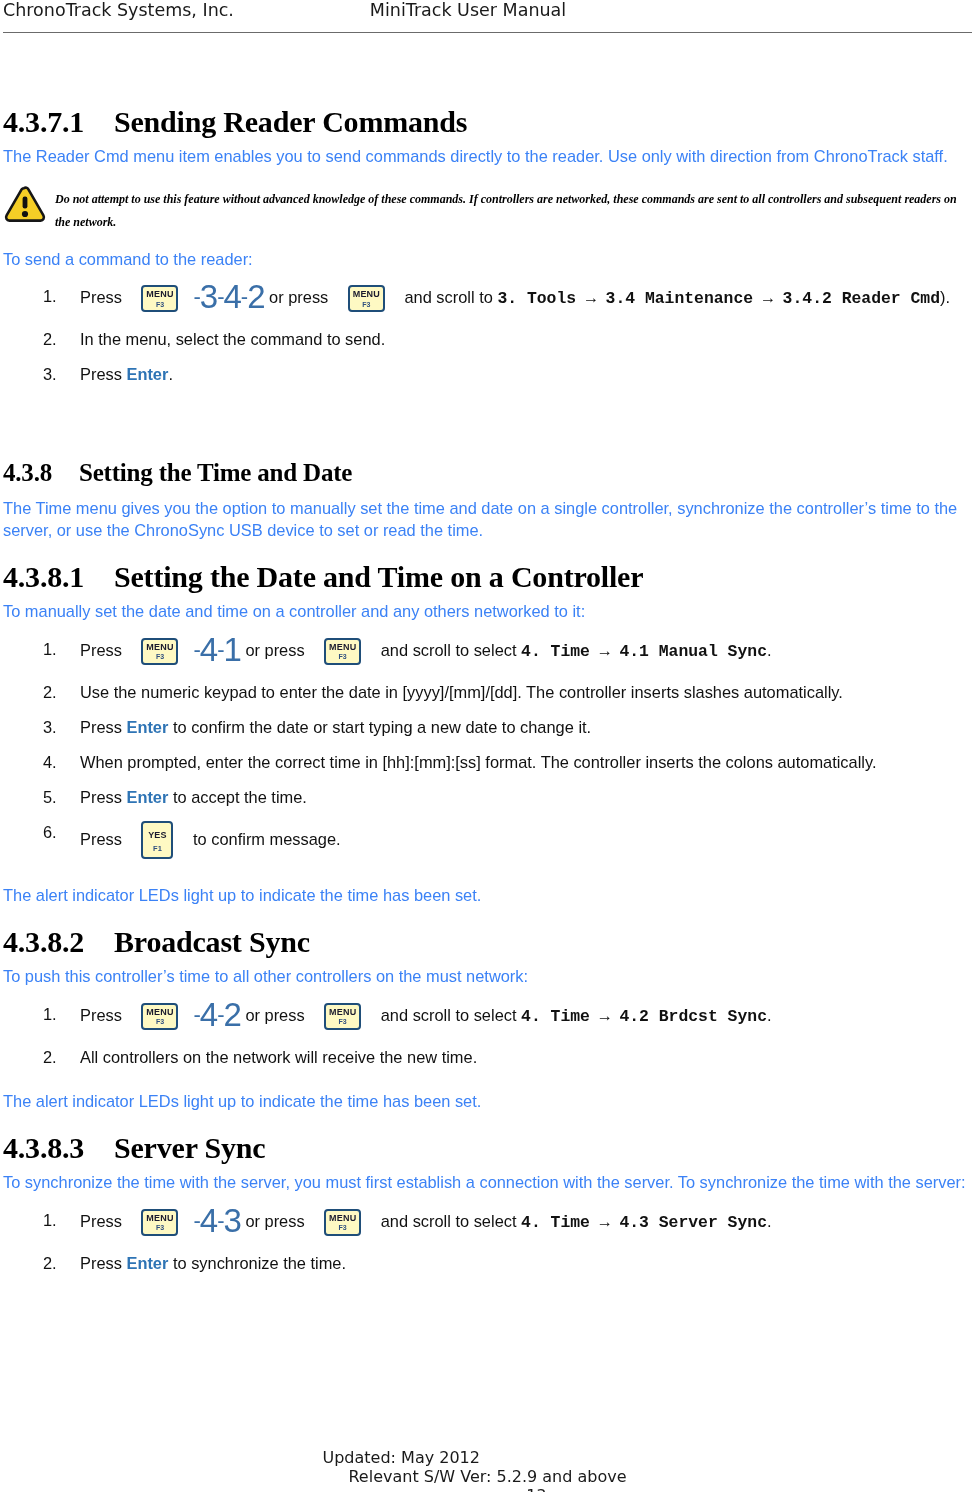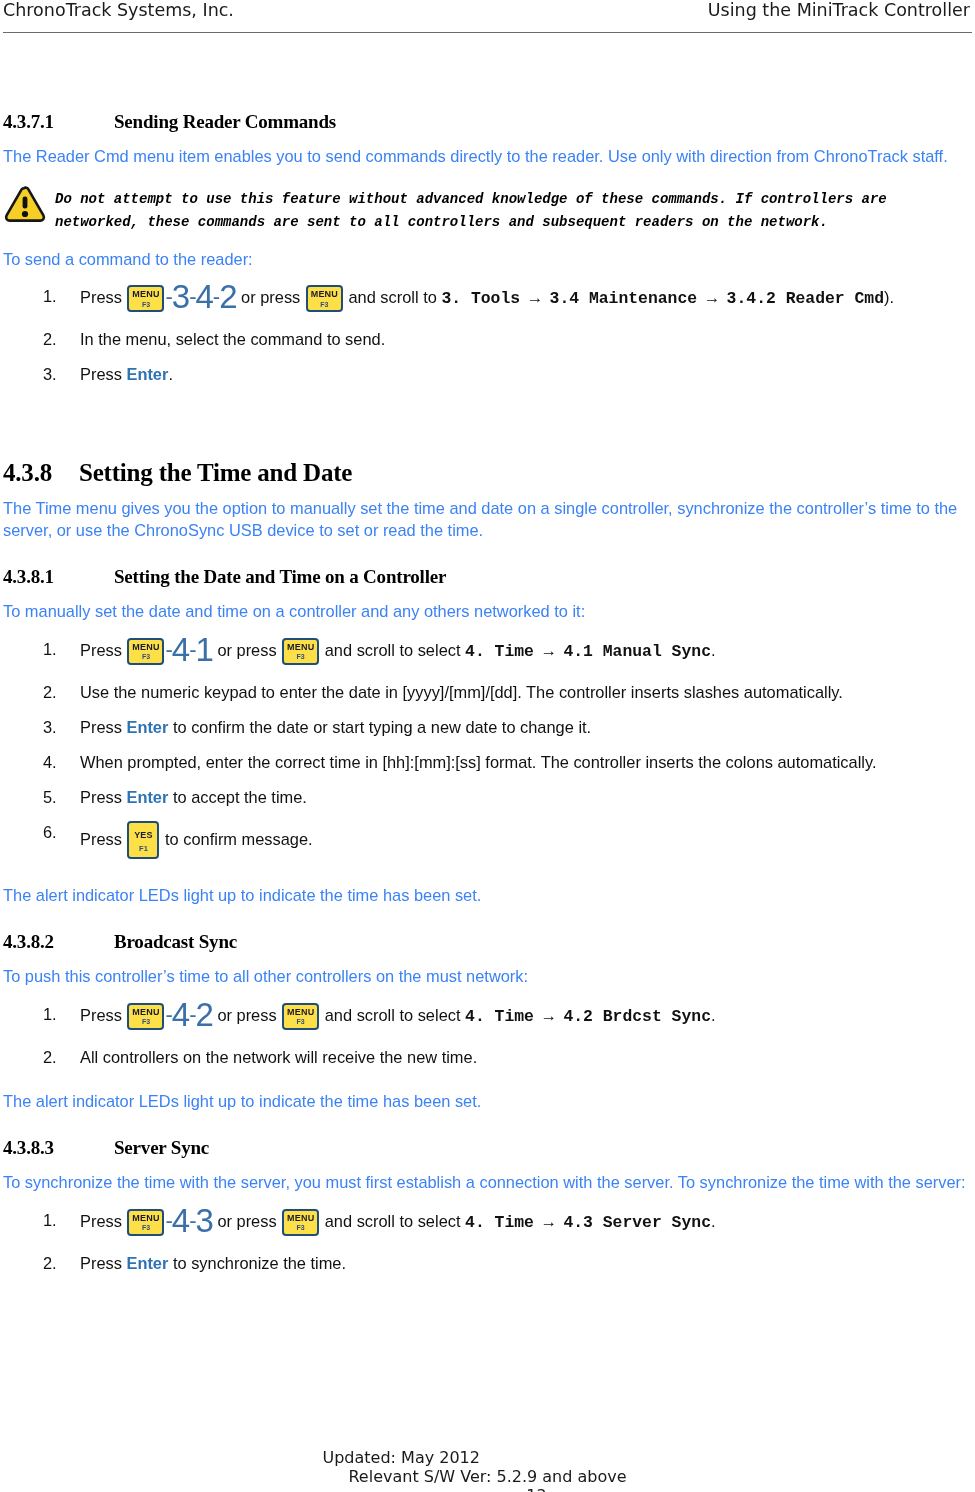--- a/index.html
+++ b/index.html
@@ -66,21 +66,21 @@
     padding: 0;
     white-space: nowrap;
   }
   h2.sec2 {
     font-size: 25px;
     line-height: 30px;
     letter-spacing: -0.2px;
     margin-top: 32px;
   }
   h3.sec3 {
-    font-size: 19px;
+    font-size: 30px;
     line-height: 28px;
     letter-spacing: -0.2px;
   }
   .sec-num { display: inline-block; }
   .sec2 .sec-num { min-width: 76px; }
   .sec3 .sec-num { min-width: 111px; }
 
   p.body {
     font-family: "Liberation Sans", sans-serif;
     font-size: 16.4px;
@@ -103,24 +103,24 @@
     margin: 0;
   }
   .warn-icon {
     flex: 0 0 auto;
     width: 44px;
     height: 40px;
     margin-top: 2px;
     margin-right: 8px;
   }
   .warn-text {
-    font-family: Liberation Mono, monospace;
+    font-family: Liberation Serif, serif;
     font-style: italic;
     font-weight: bold;
-    font-size: 14px;
+    font-size: 12px;
     line-height: 23px;
     color: #000;
     padding-top: 5px;
   }
 
   
   ol.steps {
     list-style: none;
     margin: 0;
     padding: 0;
@@ -152,25 +152,25 @@
   }
 
   
   .keycap {
     display: inline-block;
     vertical-align: -9px;
     width: 37px;
     height: 27px;
     border: 2px solid #1F4E79;
     border-radius: 4px;
-    background: #fde047;
+    background: #fef9c3;
     box-sizing: border-box;
     text-align: center;
     line-height: 1;
-    margin: 0 1px;
+    margin: 0 15px;
     position: relative;
     overflow: hidden;
   }
   .keycap .k1 {
     display: block;
     font-family: "Liberation Sans", sans-serif;
     font-weight: bold;
     font-size: 9px;
     letter-spacing: 0.2px;
     color: #1a1a2e;
@@ -241,21 +241,21 @@
   .page-footer .fc { flex: 1; text-align: center; }
   .page-footer .fr { width: 120px; text-align: right; padding-right: 2px; }
 </style>
 </head>
 <body>
 
 <div class="page">
 
   <div class="page-header">
     <span class="hl">ChronoTrack Systems, Inc.</span>
-    <span class="hr">Using the MiniTrack Controller</span>
+    <span class="hc">MiniTrack User Manual</span>
   </div>
   <div class="header-rule"></div>
 
   <div class="content">
 
     <h3 class="sec3"><span class="sec-num">4.3.7.1</span><span>Sending Reader Commands</span></h3>
     <div class="gap-s"></div>
     <p class="body">The Reader Cmd menu item enables you to send commands directly to the reader.  Use only with direction from ChronoTrack staff.</p>
 
     <div class="gap-m"></div>

